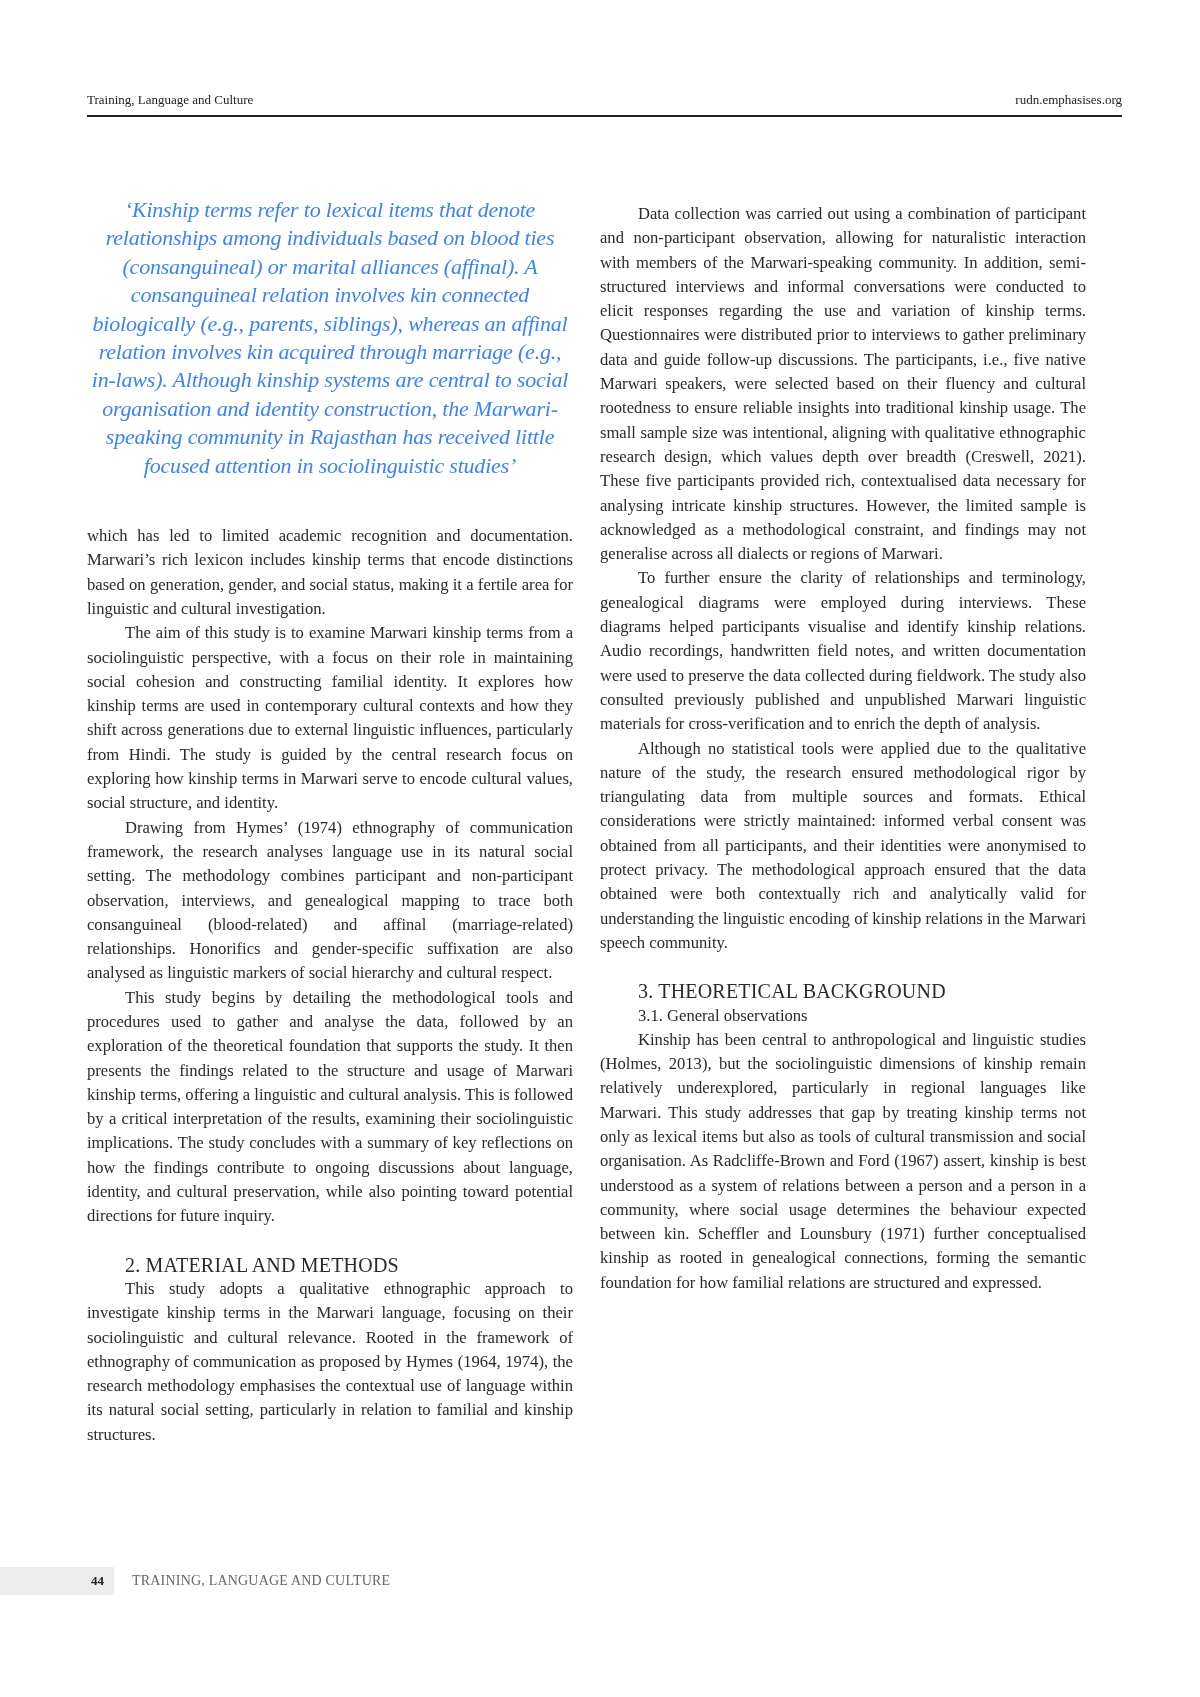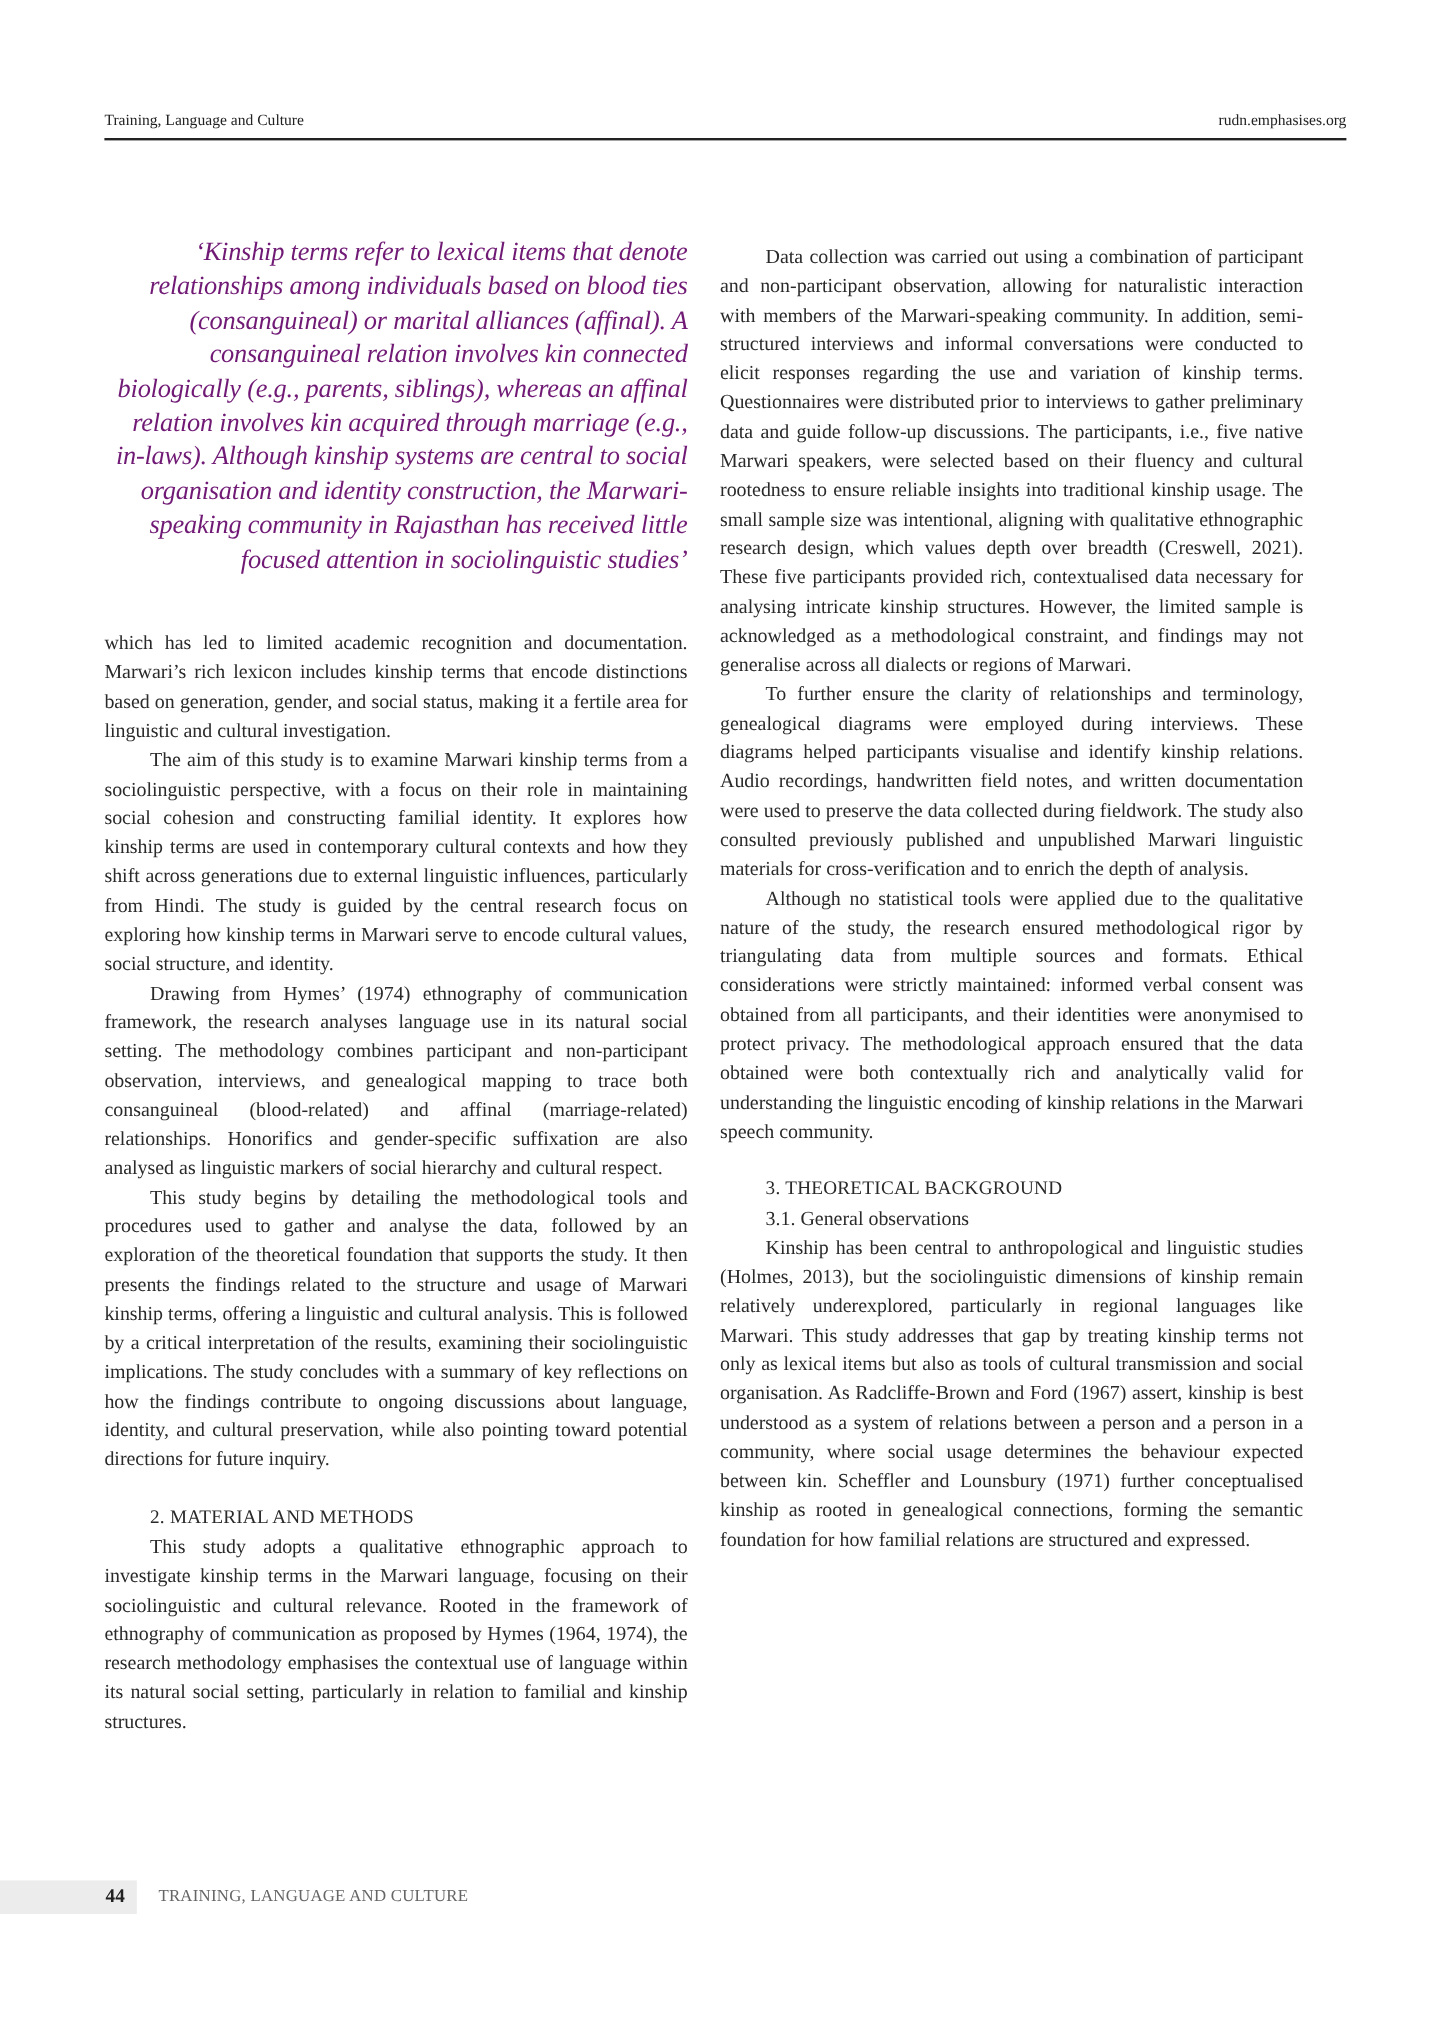--- a/index.html
+++ b/index.html
@@ -4,28 +4,28 @@
 <style>
   html, body { margin: 0; padding: 0; background: #ffffff; }
   body { width: 1200px; height: 1697px; position: relative; overflow: hidden; font-family: "Liberation Serif", serif; color: #2a2a2a; }
   .header { position: absolute; left: 87px; top: 92px; width: 1035px; }
   .hrow { display: flex; justify-content: space-between; font-size: 13px; color: #222; font-family: "Liberation Serif", serif; }
   .hrow.top { height: 20px; }
   .rule { border-top: 2.5px solid #222; margin: 3px 0 6px 0; }
   .col { position: absolute; top: 196px; width: 486px; font-size: 16.6px; line-height: 24.3px; text-align: justify; hyphens: auto; }
   .col.left { left: 87px; }
   .col.right { left: 600px; top: 202px; }
-  .pullquote { color: #701a75; font-style: italic; font-size: 22px; line-height: 28.4px; text-align: right; margin: 0 0 44px 0; letter-spacing: -0.2px; }
+  .pullquote { color: #3b82f6; font-style: italic; font-size: 22px; line-height: 28.4px; text-align: center; margin: 0 0 44px 0; letter-spacing: -0.2px; }
   p { margin: 0; text-indent: 38px; }
   p.noindent { text-indent: 0; }
-  .heading { font-weight: normal; text-indent: 38px; margin: 0; font-size: 16px; line-height: 24.3px; letter-spacing: 0.2px; }
+  .heading { font-weight: normal; text-indent: 38px; margin: 0; font-size: 20px; line-height: 24.3px; letter-spacing: 0.2px; }
   .gap { height: 24px; }
   .subheading { font-weight: normal; text-indent: 38px; margin: 0; font-size: 16.6px; line-height: 24.3px; }
   .footer { position: absolute; left: 0; top: 1567px; display: flex; align-items: center; height: 28px; }
-  .pagebox { width: 114px; height: 28px; background: #ececec; display: flex; justify-content: flex-end; align-items: center; padding-right: 10px; box-sizing: border-box; font-weight: bold; font-size: 16px; color: #222; }
+  .pagebox { width: 114px; height: 28px; background: #ececec; display: flex; justify-content: flex-end; align-items: center; padding-right: 10px; box-sizing: border-box; font-weight: bold; font-size: 13px; color: #222; }
   .journal-name { margin-left: 18px; font-size: 14px; color: #666; letter-spacing: 0.2px; }
 </style>
 </head>
 <body>
 
 <div class="header">
   <div class="hrow top">
     <span>Training, Language and Culture</span>
     <span>rudn.emphasises.org</span>
   </div>

